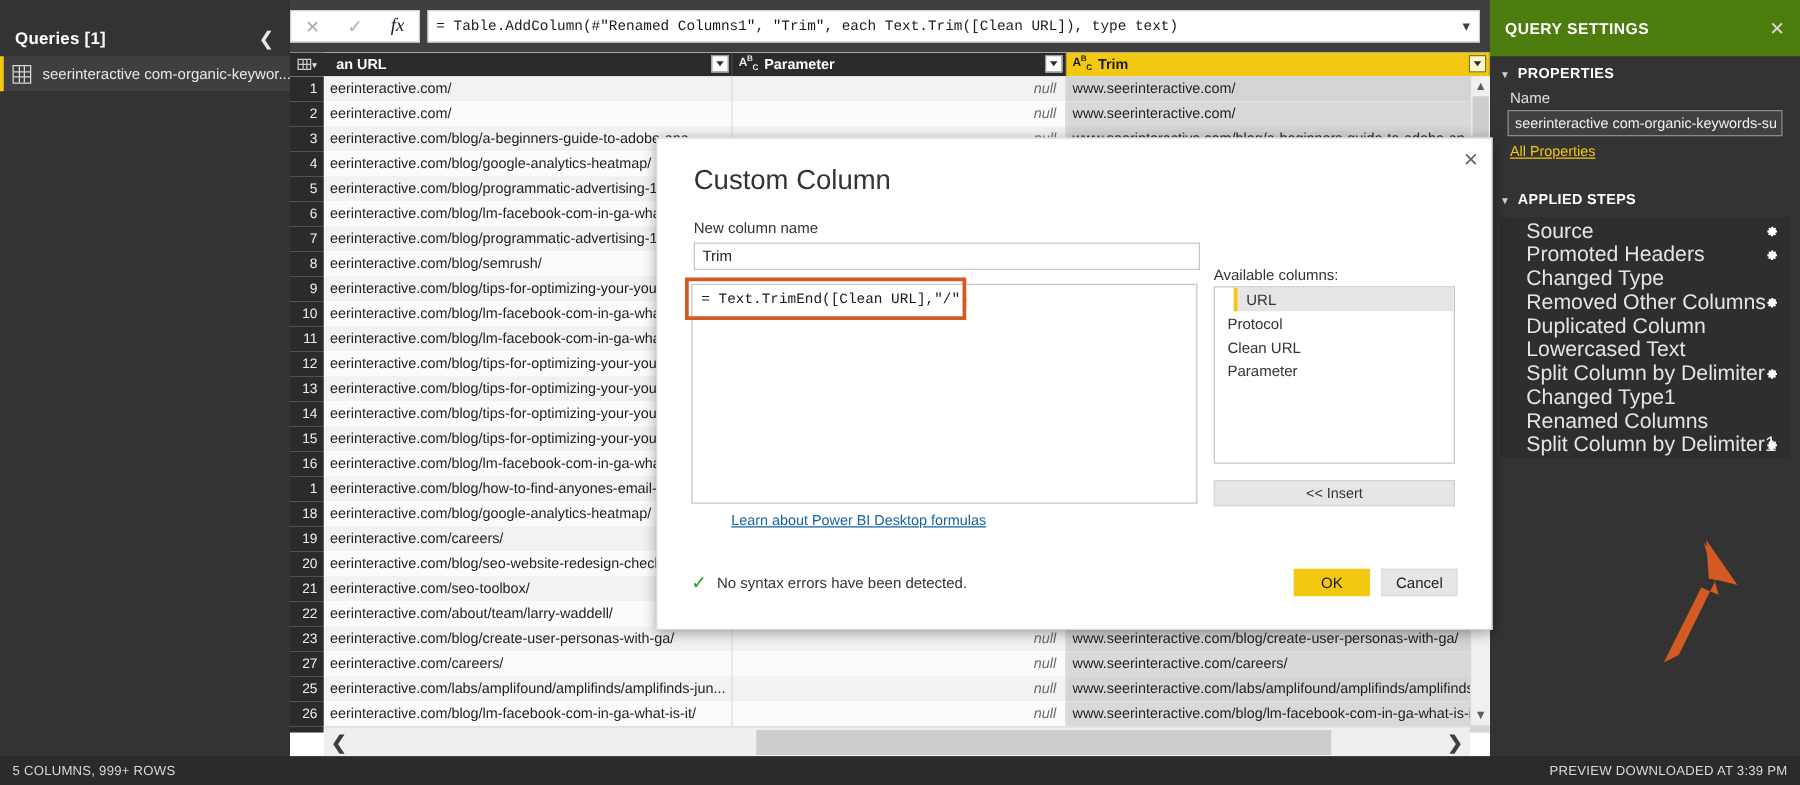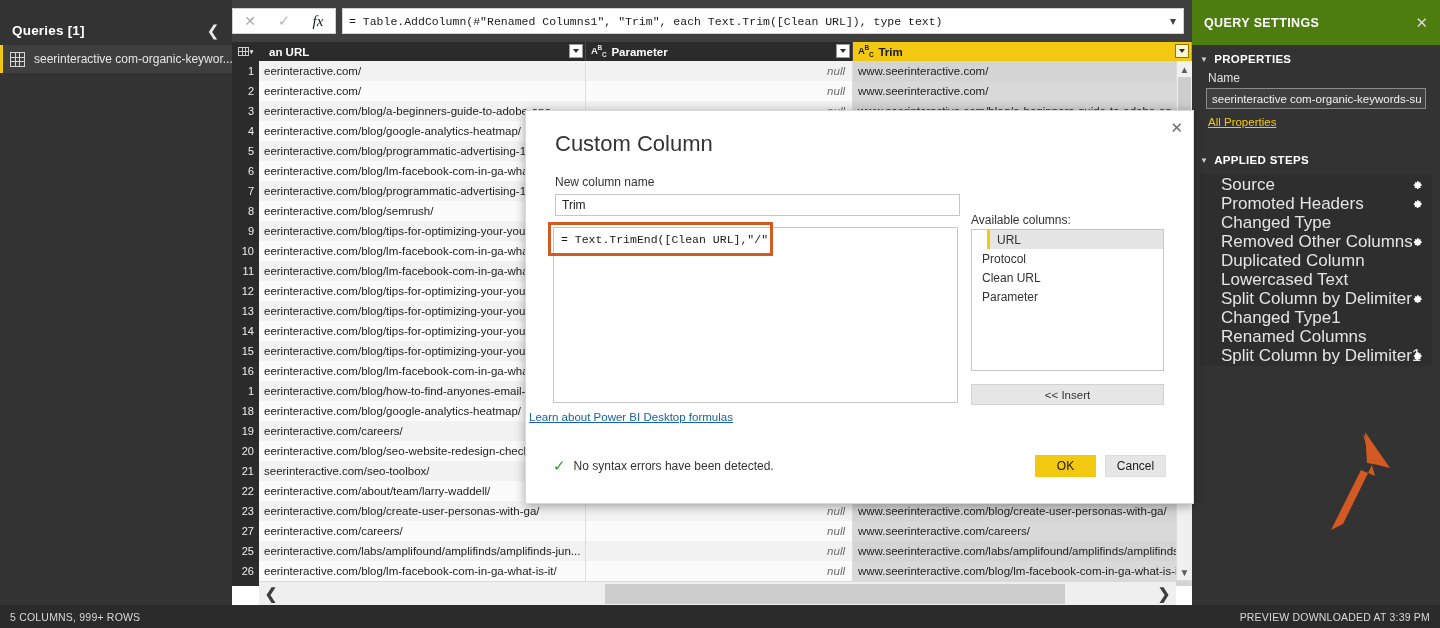--- a/index.html
+++ b/index.html
@@ -282,21 +282,21 @@
   .avail-item.sel::before {
     content: ""; position: absolute; left: 0; top: 0; bottom: 0; width: 3px; background: #f2c811;
   }
   .insert-btn {
     position: absolute; left: 971px; top: 384px; width: 193px; height: 21px;
     background: #e6e6e6; border: 1px solid #d2d2d2; display: flex;
     align-items: center; justify-content: center; font-size: 11.5px; color: #333;
     cursor: pointer;
   }
   .learn-link {
-    position: absolute; left: 529px; top: 411px; font-size: 11.5px;
+    position: absolute; left: 585px; top: 411px; font-size: 11.5px;
     color: #1463a5; text-decoration: underline; cursor: pointer;
   }
   .syntax-row {
     position: absolute; left: 553px; top: 457px; display: flex; align-items: center;
   }
   .syntax-check { color: #2aa02a; font-size: 15px; margin-right: 8px; }
   .syntax-text { font-size: 12px; color: #333; }
   .dlg-btn {
     position: absolute; height: 22px; display: flex; align-items: center;
     justify-content: center; font-size: 12px; cursor: pointer;
@@ -487,21 +487,21 @@
             <div class="cell col-trim trimcol">www.seerinteractive.com/careers/</div>
           </div>
           <div class="grid-row odd">
             <div class="cell-rownum">20</div>
             <div class="cell col-url">eerinteractive.com/blog/seo-website-redesign-checklist/</div>
             <div class="cell col-param num-null">null</div>
             <div class="cell col-trim trimcol">www.seerinteractive.com/blog/seo-website-redesign-che...</div>
           </div>
           <div class="grid-row even">
             <div class="cell-rownum">21</div>
-            <div class="cell col-url">seerinteractive.com/seo-toolbox/</div>
+            <div class="cell col-url">eerinteractive.com/seo-toolbox/</div>
             <div class="cell col-param num-null">null</div>
             <div class="cell col-trim trimcol">www.seerinteractive.com/seo-toolbox/</div>
           </div>
           <div class="grid-row odd">
             <div class="cell-rownum">22</div>
             <div class="cell col-url">eerinteractive.com/about/team/larry-waddell/</div>
             <div class="cell col-param num-null">null</div>
             <div class="cell col-trim trimcol">www.seerinteractive.com/about/team/larry-waddell/</div>
           </div>
           <div class="grid-row even">

